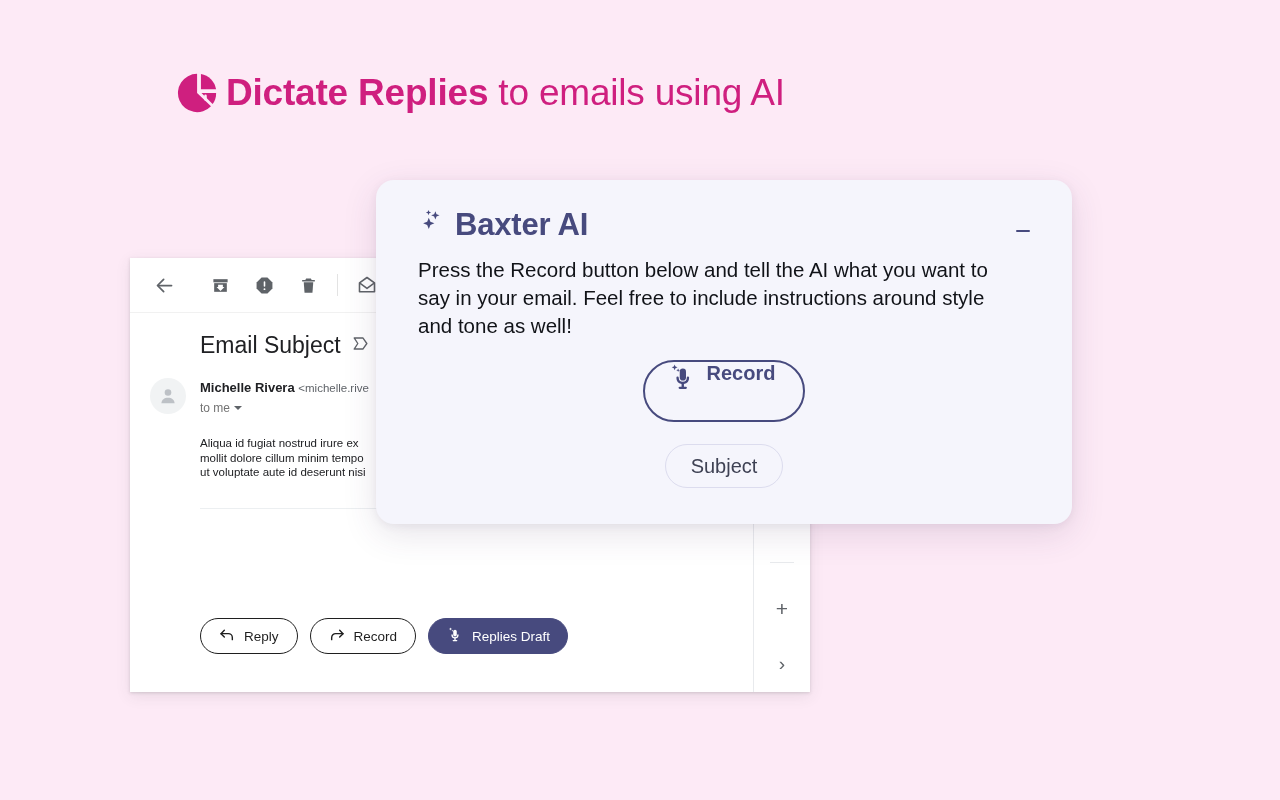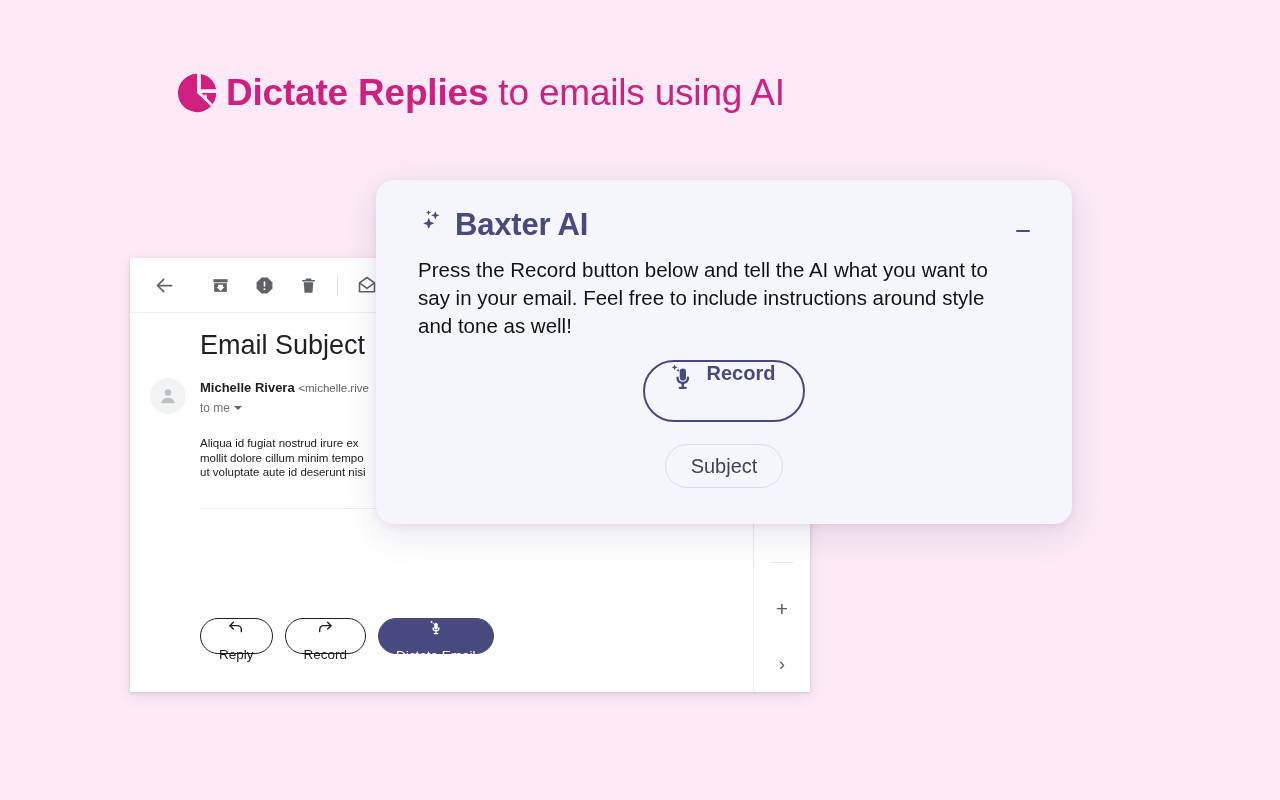--- a/index.html
+++ b/index.html
@@ -94,21 +94,21 @@
   .tb-gap { width: 12px; }
 
   
   .subject-row {
     display: flex;
     align-items: center;
     gap: 10px;
     padding: 18px 0 0 70px;
   }
   .subject-text {
-    font-size: 27px;
+    font-size: 23px;
     color: #202124;
     line-height: 28px;
   }
   .label-chip {
     height: 19px;
     padding: 0 7px;
     background: #f1f3f4;
     border-radius: 4px;
     font-size: 12px;
     color: #5f6368;
@@ -186,21 +186,20 @@
     border-radius: 18px;
     border: 1px solid #1f1f1f;
     background: #fff;
     display: flex;
     align-items: center;
     gap: 9px;
     padding: 0 18px;
     font-size: 13.5px;
     color: #1f1f1f;
     box-sizing: border-box;
-    flex-direction: column;
   }
   .pill.filled {
     background: #474a7e;
     border-color: #474a7e;
     color: #ffffff;
     padding: 0 17px;
   }
 
   
   .rail-icon {
@@ -434,21 +433,21 @@
         <span>
           <svg width="17" height="17" viewBox="0 0 24 24">
             <g fill="#ffffff">
               <rect x="10.2" y="5.4" width="5" height="9.4" rx="2.5"></rect>
               <path d="M7.6 12.6a.95.95 0 0 1 1.9 0 3.2 3.2 0 0 0 6.4 0 .95.95 0 0 1 1.9 0 5.1 5.1 0 0 1-4.15 5v2.1h1.5a.9.9 0 0 1 0 1.8h-4.9a.9.9 0 0 1 0-1.8h1.5v-2.1a5.1 5.1 0 0 1-4.15-5z"></path>
               <path d="M6.4 2.1l.62 1.58L8.6 4.3l-1.58.62L6.4 6.5l-.62-1.58L4.2 4.3l1.58-.62z"></path>
               <path d="M9.1 5.3l.4 1.02 1.02.4-1.02.4-.4 1.02-.4-1.02-1.02-.4 1.02-.4z"></path>
             </g>
           </svg>
         </span>
-        <span>Dictate Email</span>
+        <span>Replies Draft</span>
       </div>
     </div>
   </div>
 
   <div class="mail-side">
     <div class="rail-icon" style="top:248px;">
       <svg width="22" height="22" viewBox="0 0 24 24">
           <path d="M4 9a8 8 0 0 0 16 0z" fill="#1a56db"></path>
         </svg>
     </div>

